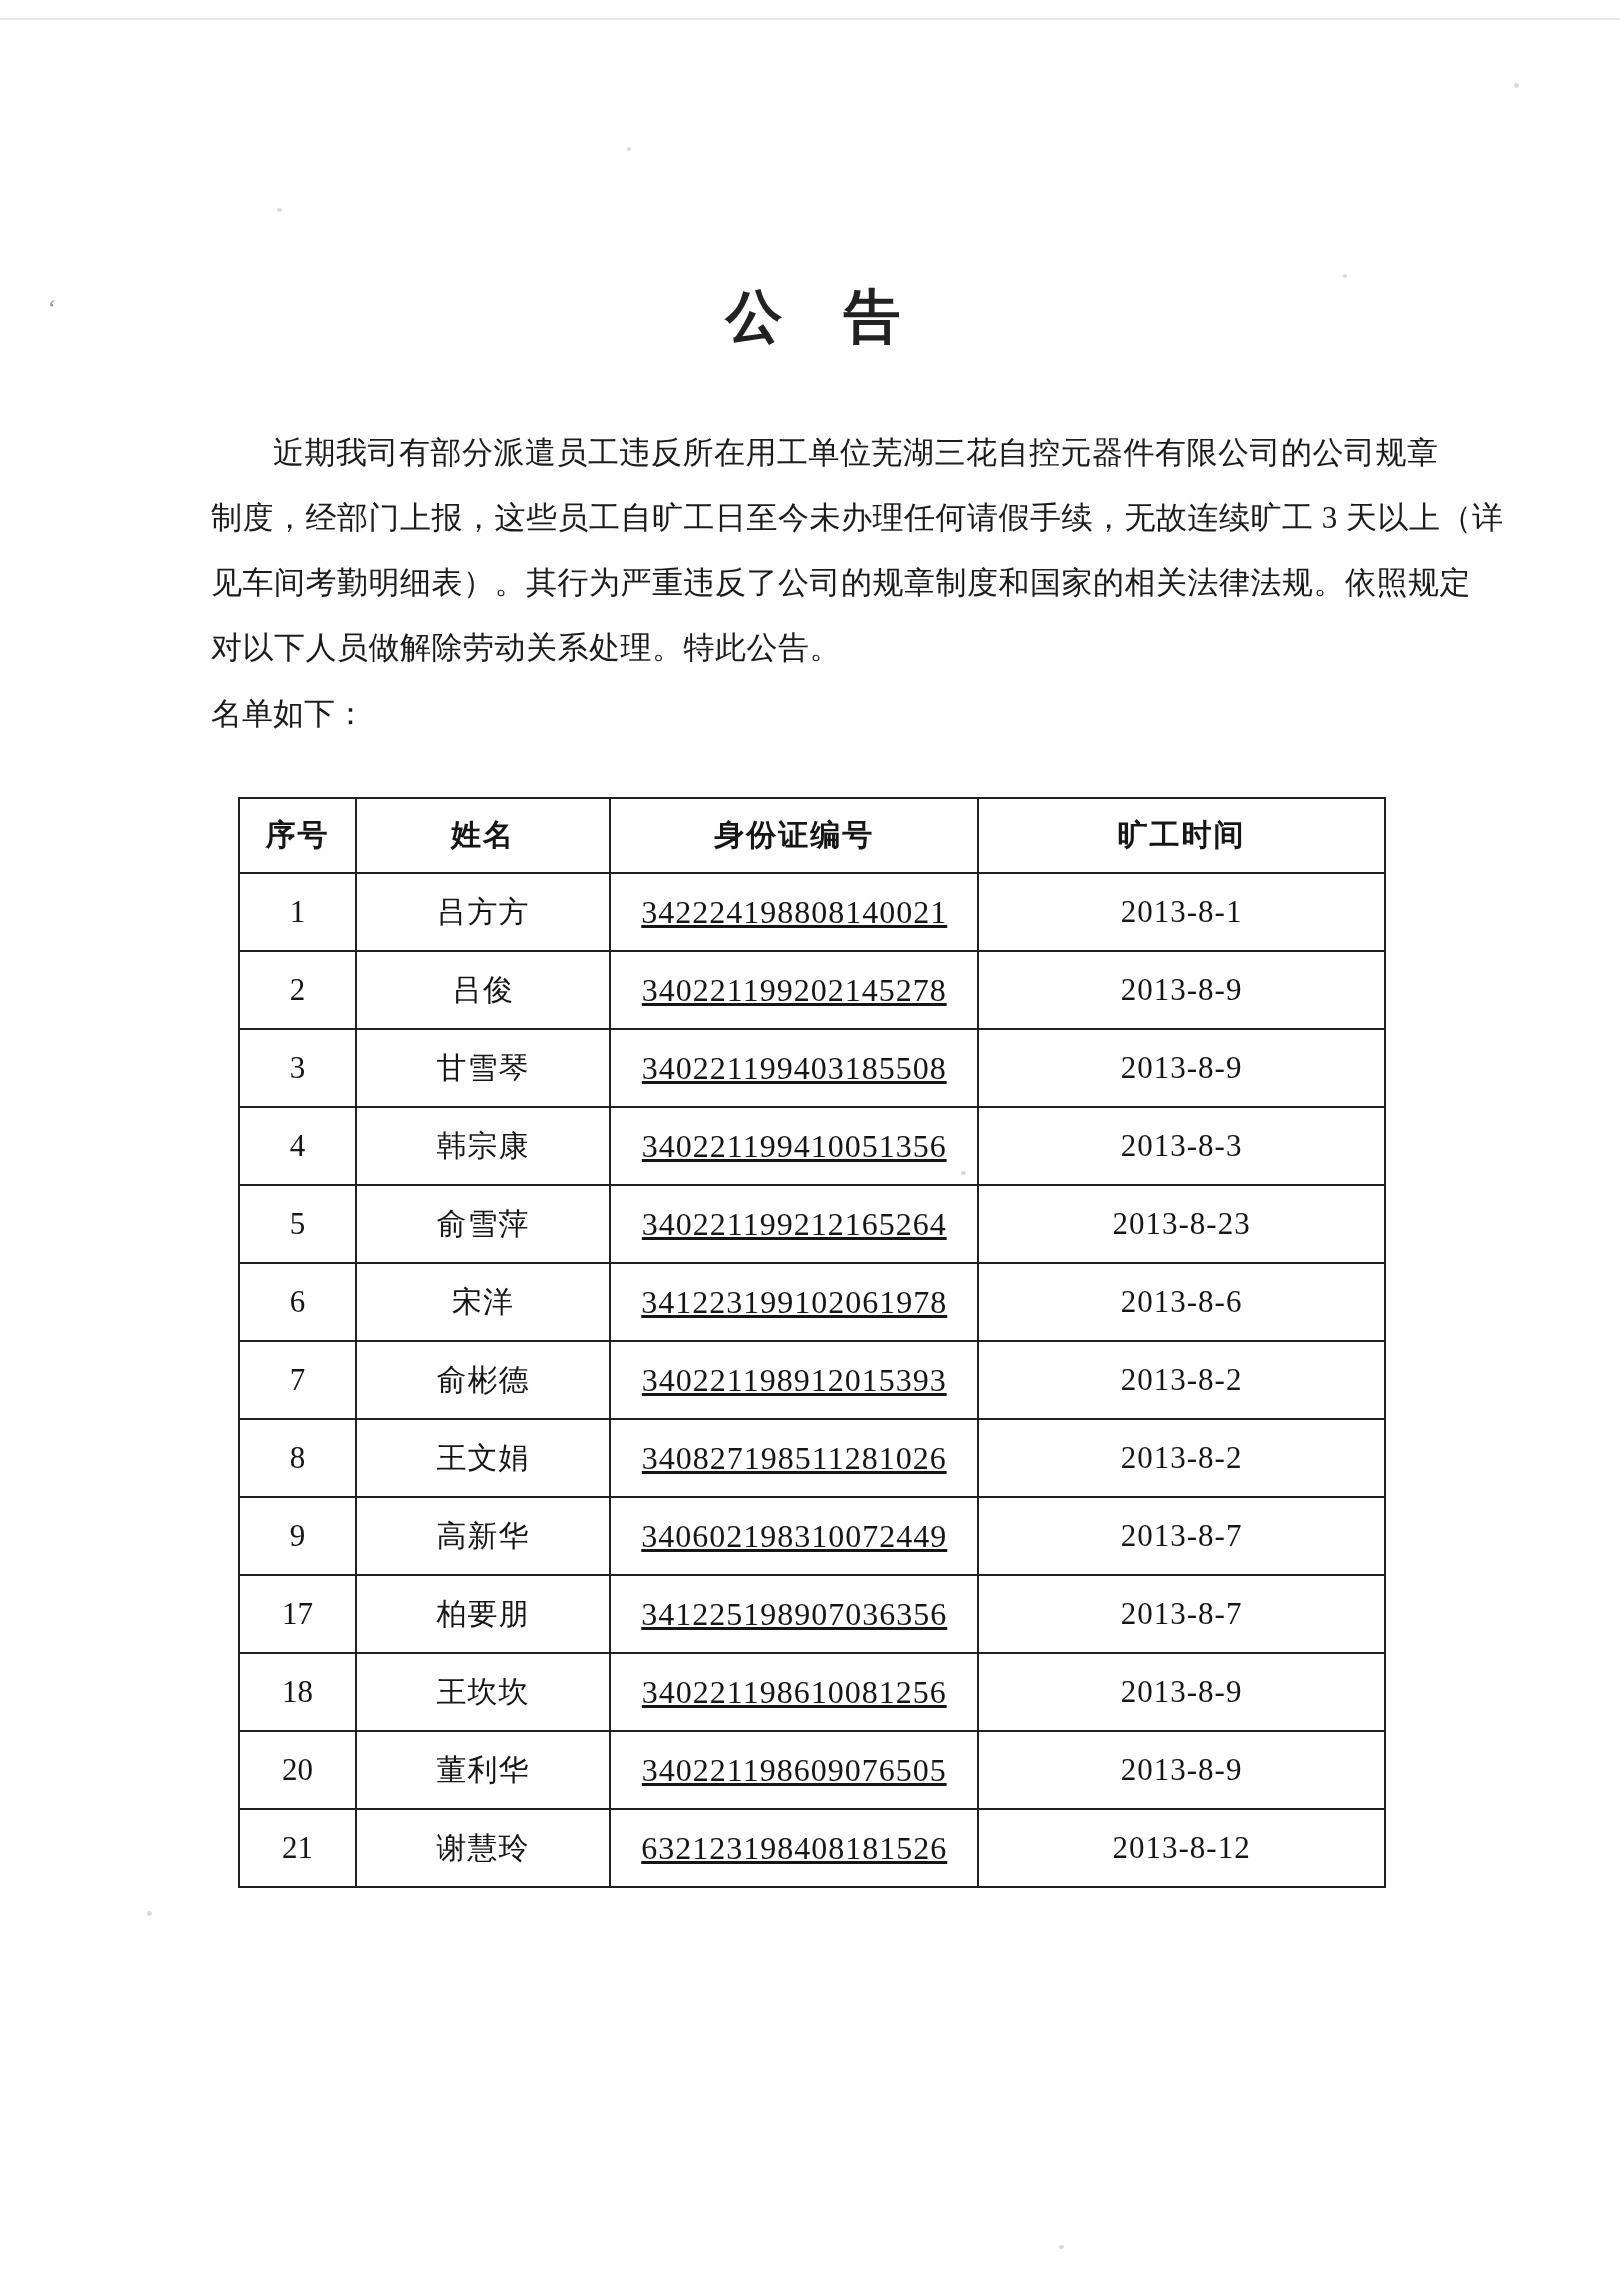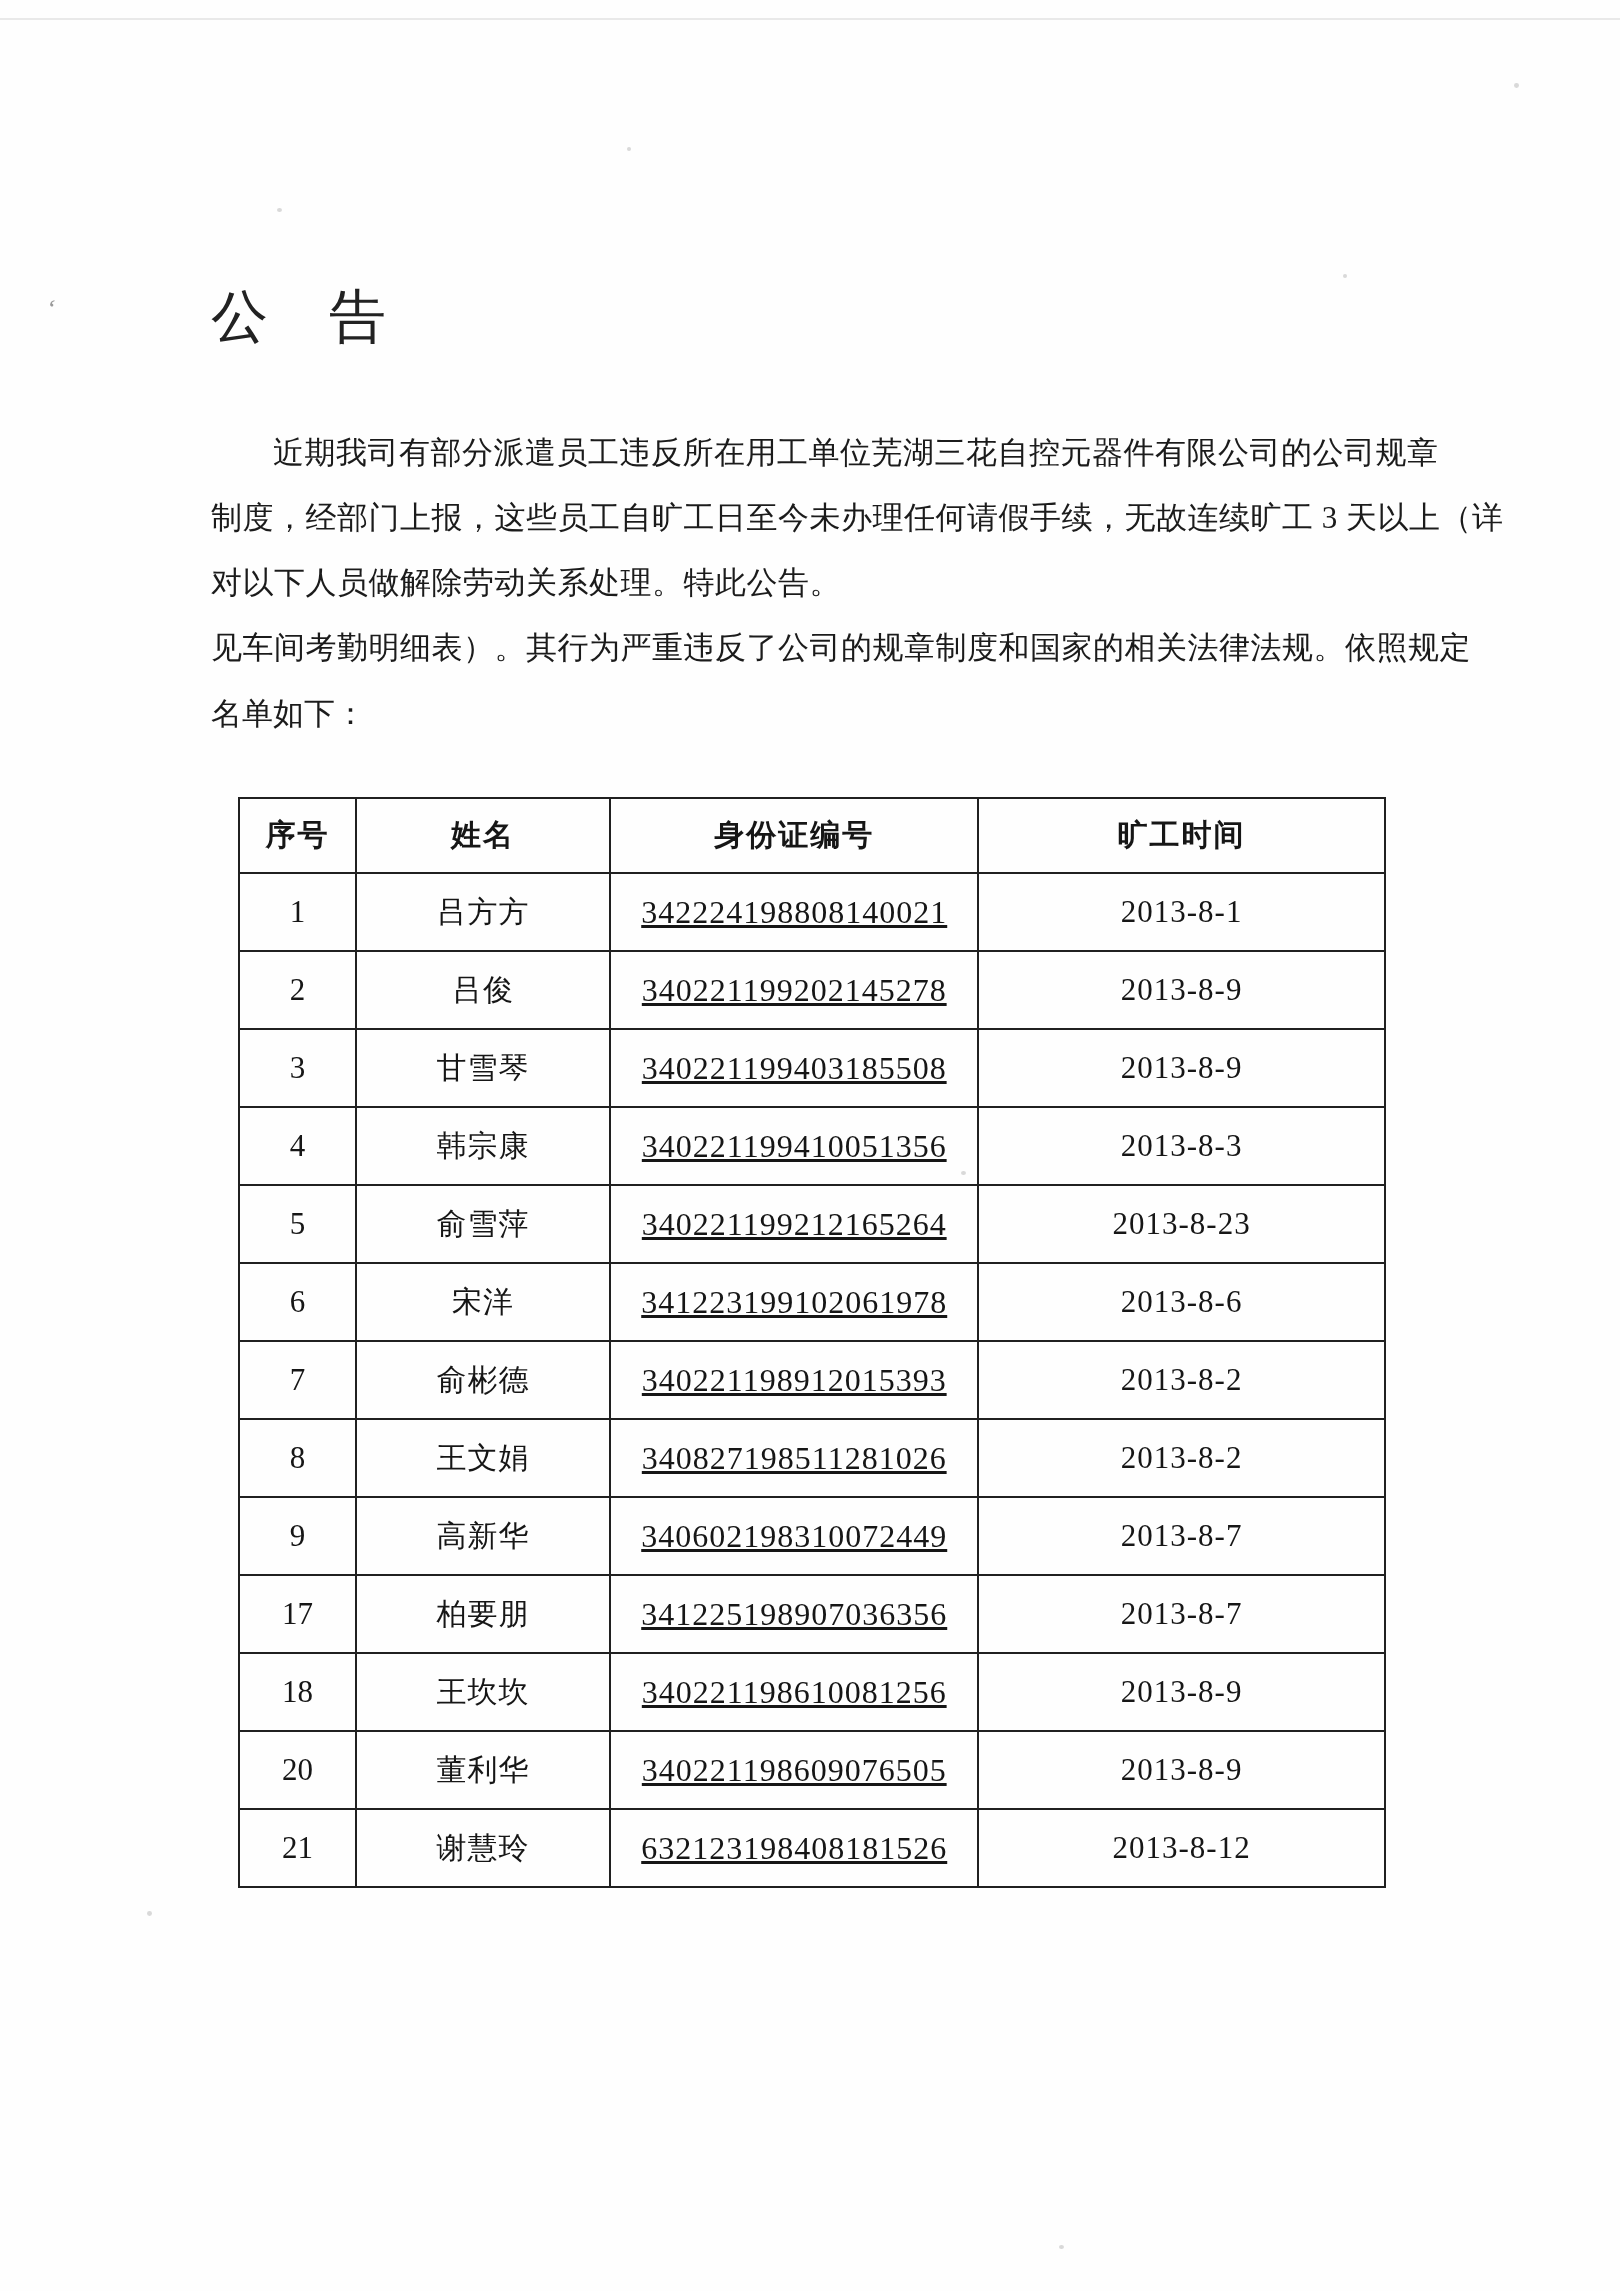--- a/index.html
+++ b/index.html
@@ -20,23 +20,23 @@
   }
   .speck { position: absolute; background: #d9d9d9; border-radius: 50%; }
   .tickmark {
     position: absolute; left: 47px; top: 294px;
     font-size: 25.5px; color: #9a9a9a; transform: rotate(8deg);
   }
 
   .doc-title {
     position: absolute;
     left: 211px; top: 279px; width: 1206px;
-    text-align: left;
+    text-align: center;
     font-size: 57px;
-    font-weight: 400;
+    font-weight: 700;
     color: #222;
     letter-spacing: 2px;
   }
   .notice-body {
     position: absolute;
     left: 211px; top: 420px; width: 1220px;
     font-size: 31px;
     letter-spacing: 0.5px;
   }
   .body-line {
@@ -96,22 +96,22 @@
   <div class="speck" style="left:1343px; top:274px; width:3.9px; height:3.9px;"></div>
   <div class="speck" style="left:961px; top:1171px; width:4.9px; height:3.9px;"></div>
   <div class="speck" style="left:147px; top:1911px; width:4.9px; height:4.9px;"></div>
   <div class="speck" style="left:1059px; top:2245px; width:4.9px; height:3.9px;"></div>
 
   <div class="doc-title">公　告</div>
 
   <div class="notice-body">
       <div class="body-line">近期我司有部分派遣员工违反所在用工单位芜湖三花自控元器件有限公司的公司规章</div>
       <div class="body-line">制度，经部门上报，这些员工自旷工日至今未办理任何请假手续，无故连续旷工 3 天以上（详</div>
+      <div class="body-line">见车间考勤明细表）。其行为严重违反了公司的规章制度和国家的相关法律法规。依照规定</div>
       <div class="body-line">对以下人员做解除劳动关系处理。特此公告。</div>
-      <div class="body-line">见车间考勤明细表）。其行为严重违反了公司的规章制度和国家的相关法律法规。依照规定</div>
     </div>
 
   <div class="list-intro">名单如下：</div>
 
   <table class="notice-table">
     <colgroup>
       <col class="col-idx">
       <col class="col-name">
       <col class="col-id">
       <col class="col-date">

